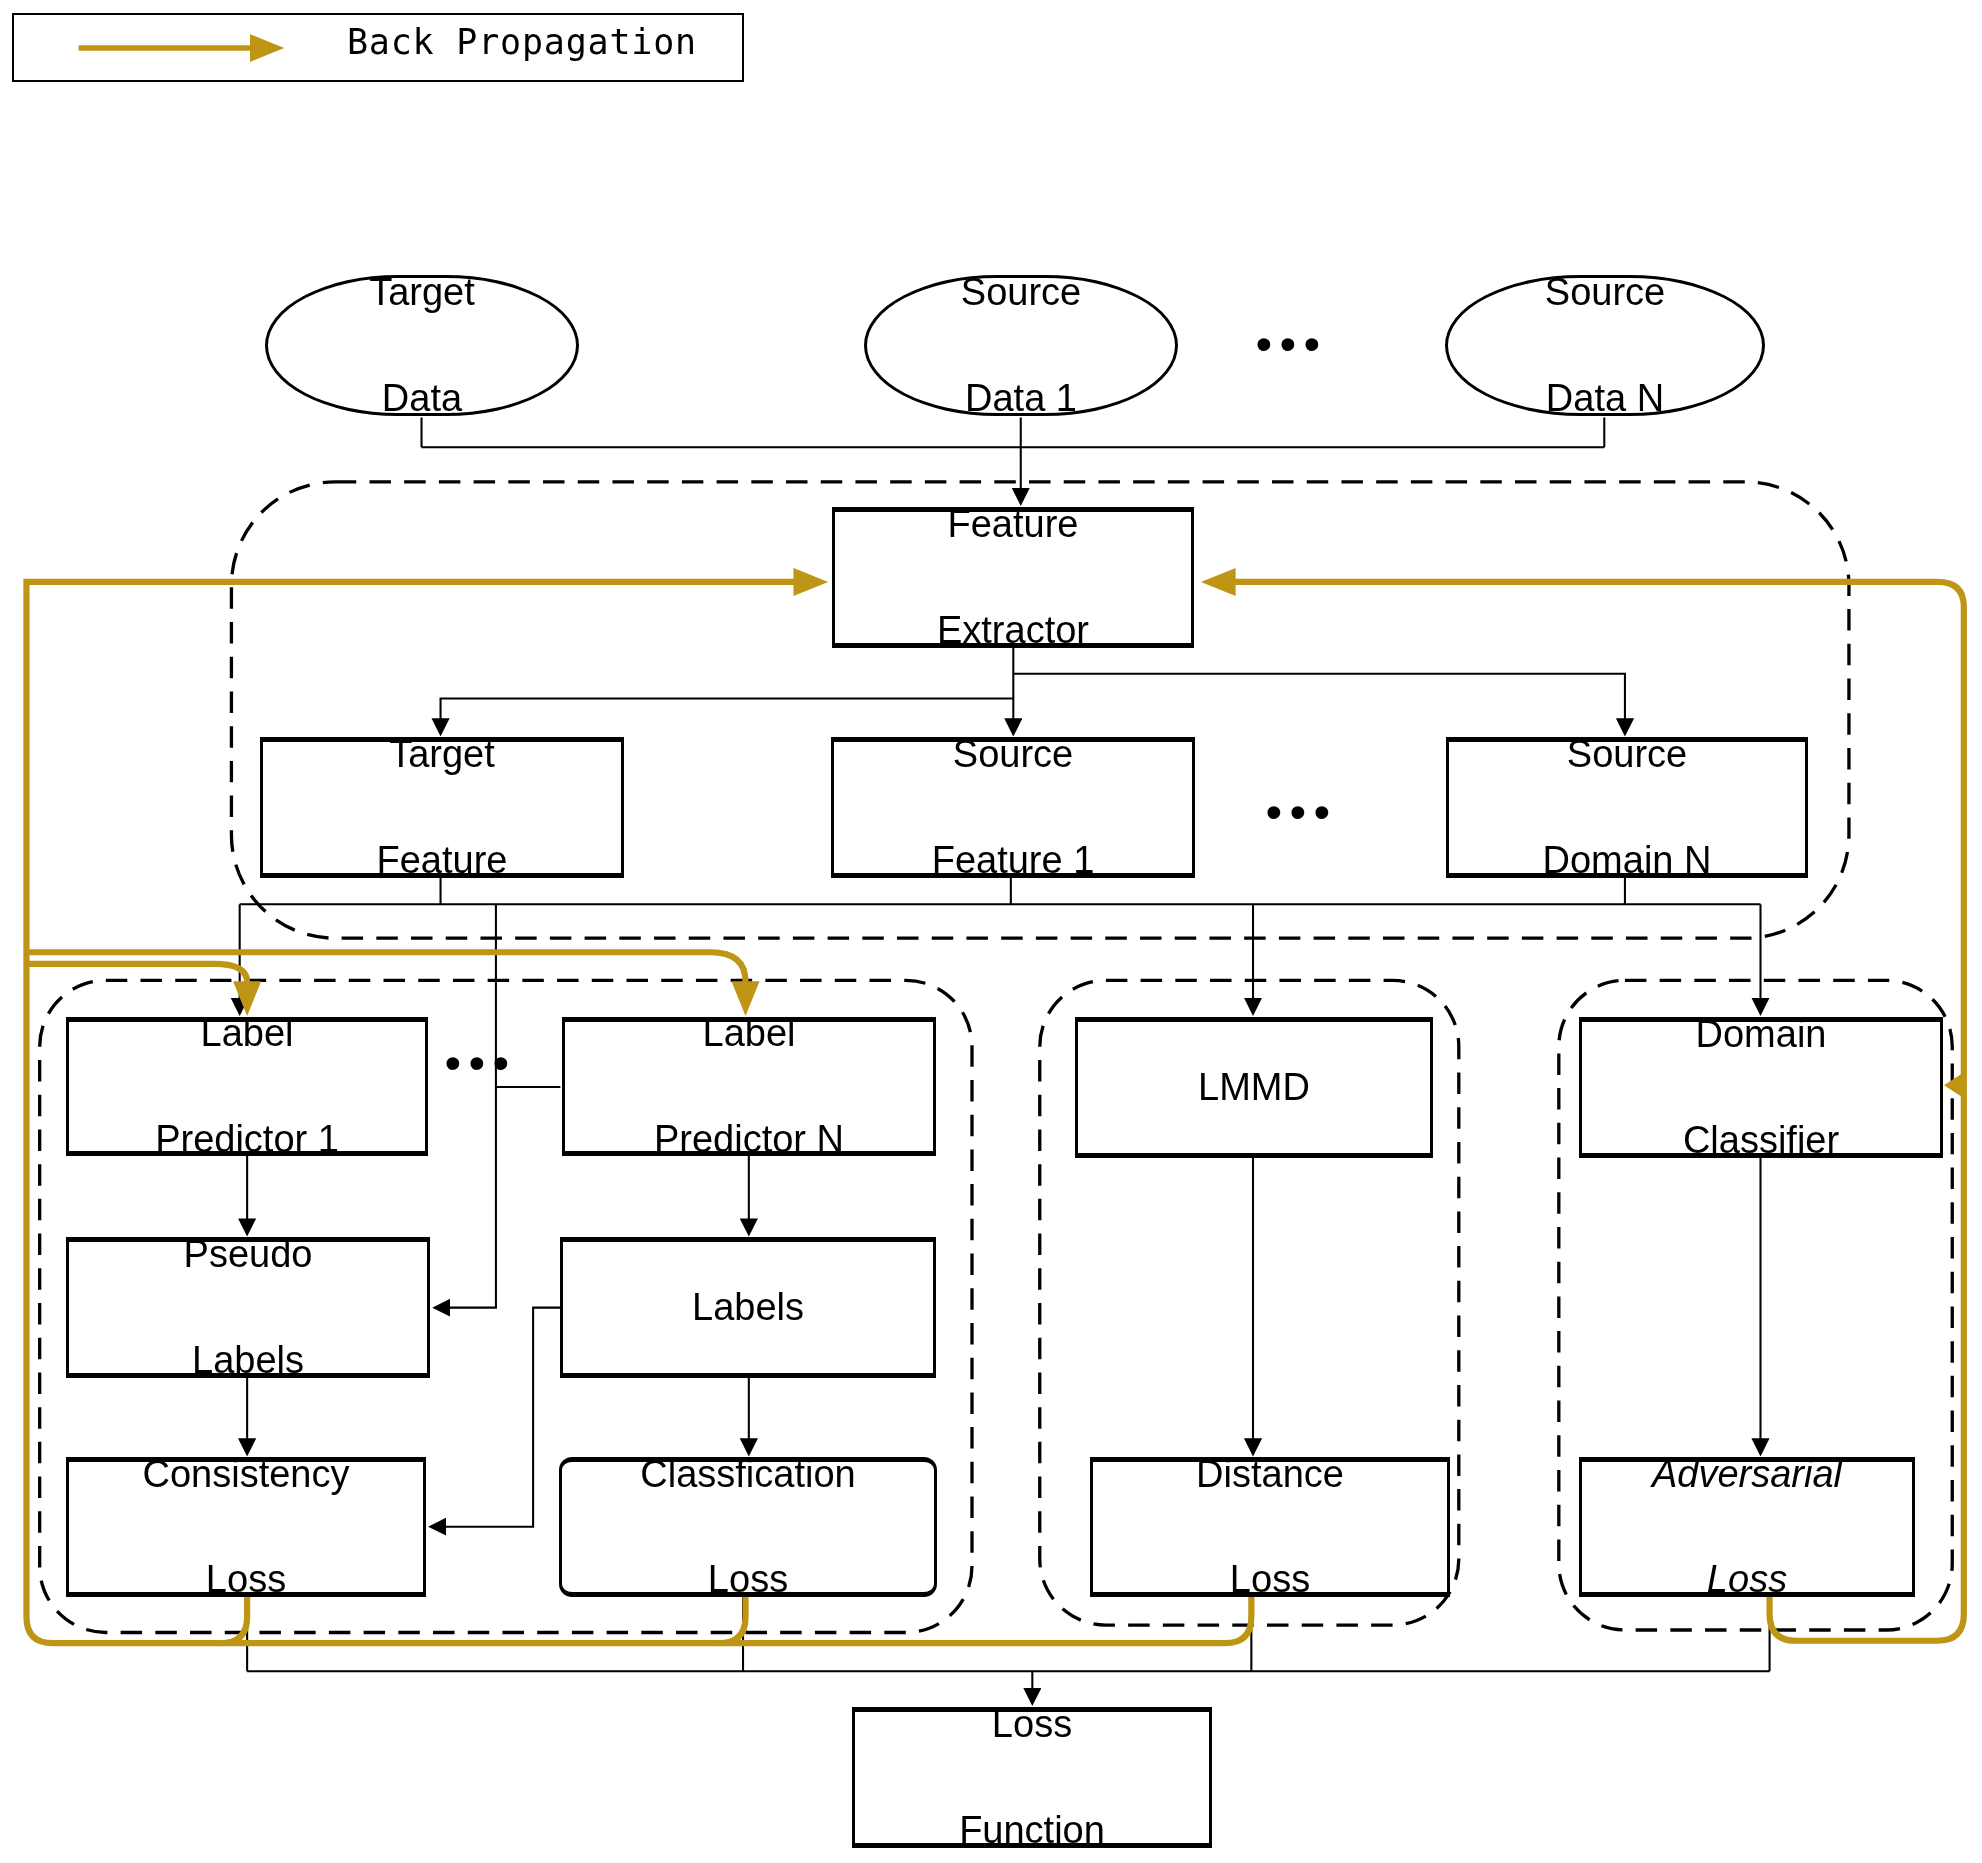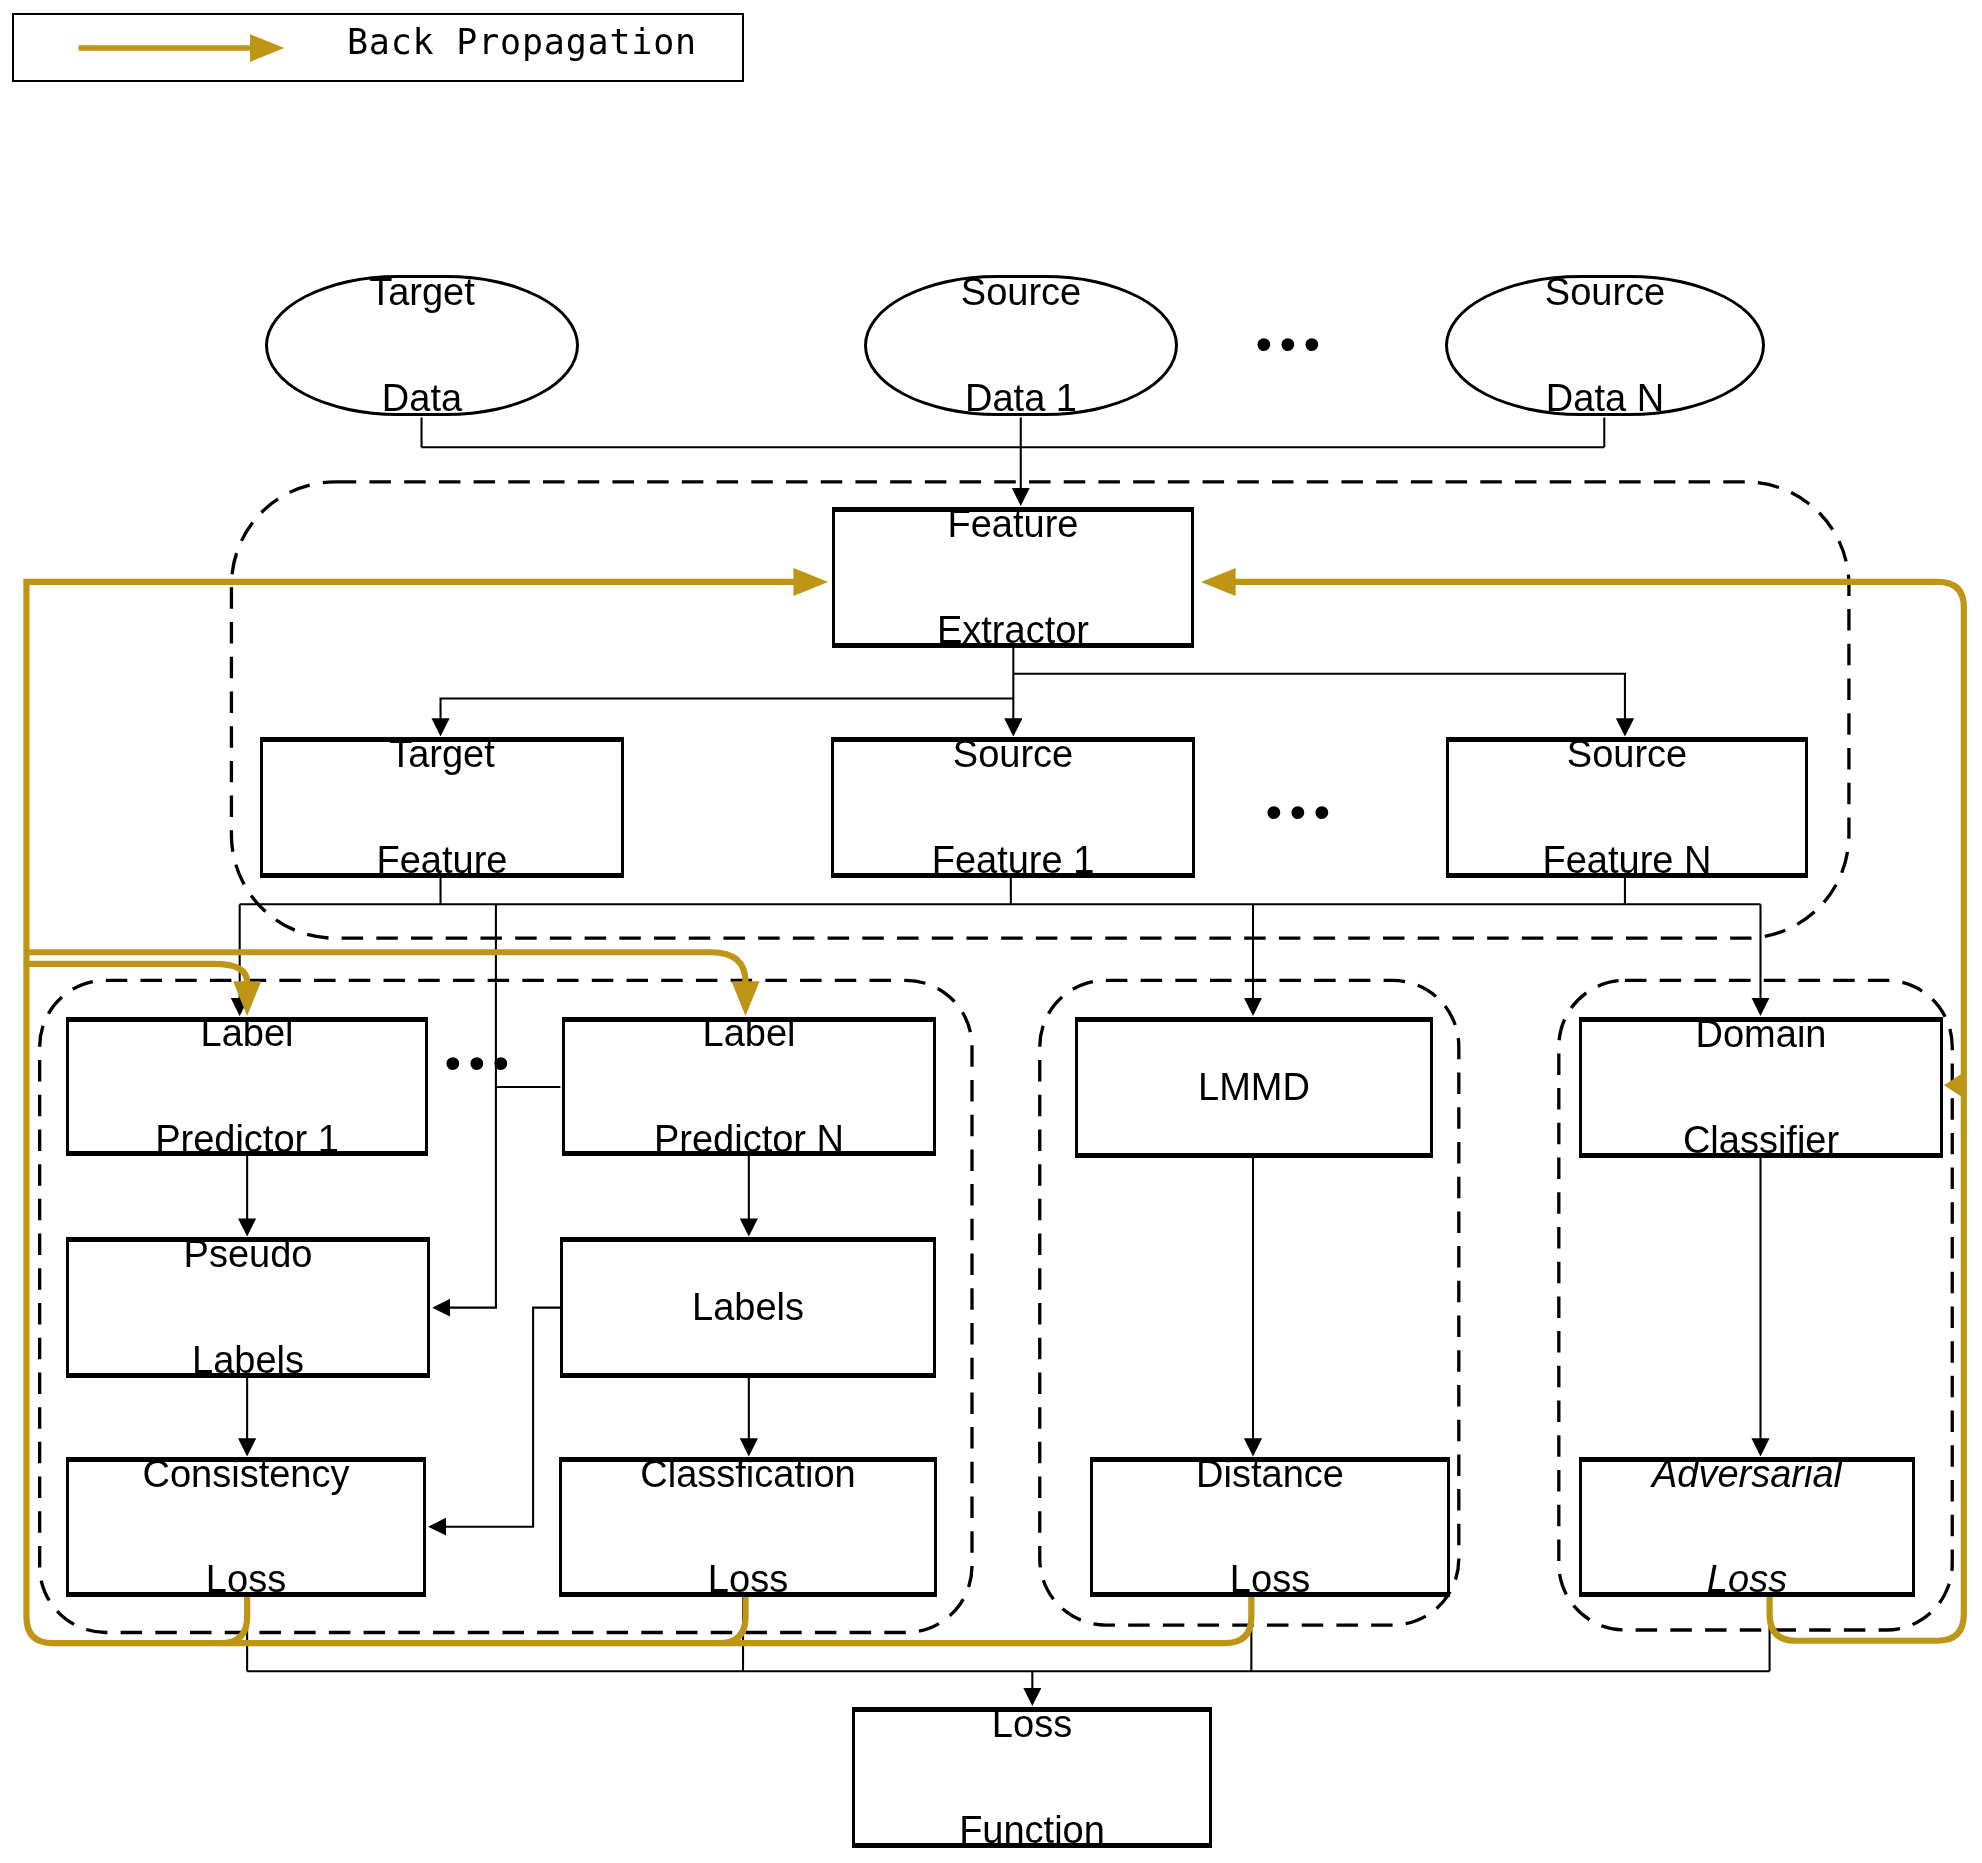--- a/index.html
+++ b/index.html
@@ -153,21 +153,21 @@
     <span>Target</span>
     <span>Feature</span>
   </div>
   <div class="node" style="left:831px; top:737px; width:364px; height:141px;">
     <span>Source</span>
     <span>Feature 1</span>
   </div>
   <div class="dots" style="left:1266px; top:789px;">•••</div>
   <div class="node" style="left:1446px; top:737px; width:362px; height:141px;">
     <span>Source</span>
-    <span>Feature N</span>
+    <span>Domain N</span>
   </div>
 
   <div class="node" style="left:66px; top:1017px; width:362px; height:139px;">
     <span>Label</span>
     <span>Predictor 1</span>
   </div>
   <div class="dots" style="left:445px; top:1040px;">•••</div>
   <div class="node" style="left:562px; top:1017px; width:374px; height:139px;">
     <span>Label</span>
     <span>Predictor N</span>
@@ -185,21 +185,21 @@
     <span>Labels</span>
   </div>
   <div class="node" style="left:560px; top:1237px; width:376px; height:141px;">
     <span>Labels</span>
   </div>
 
   <div class="node" style="left:66px; top:1457px; width:360px; height:140px;">
     <span>Consistency</span>
     <span>Loss</span>
   </div>
-  <div class="node" style="left:559px; top:1457px; width:378px; height:140px;">
+  <div class="node" style="left:559px; top:1457px; width:378px; height:140px;border-radius:13px;">
     <span>Classfication</span>
     <span>Loss</span>
   </div>
   <div class="node" style="left:1074px; top:1457px; width:360px; height:140px;margin-left:16px;">
     <span>Distance</span>
     <span>Loss</span>
   </div>
   <div class="node" style="left:1579px; top:1457px; width:336px; height:140px;font-style:italic;">
     <span>Adversarial</span>
     <span>Loss</span>

